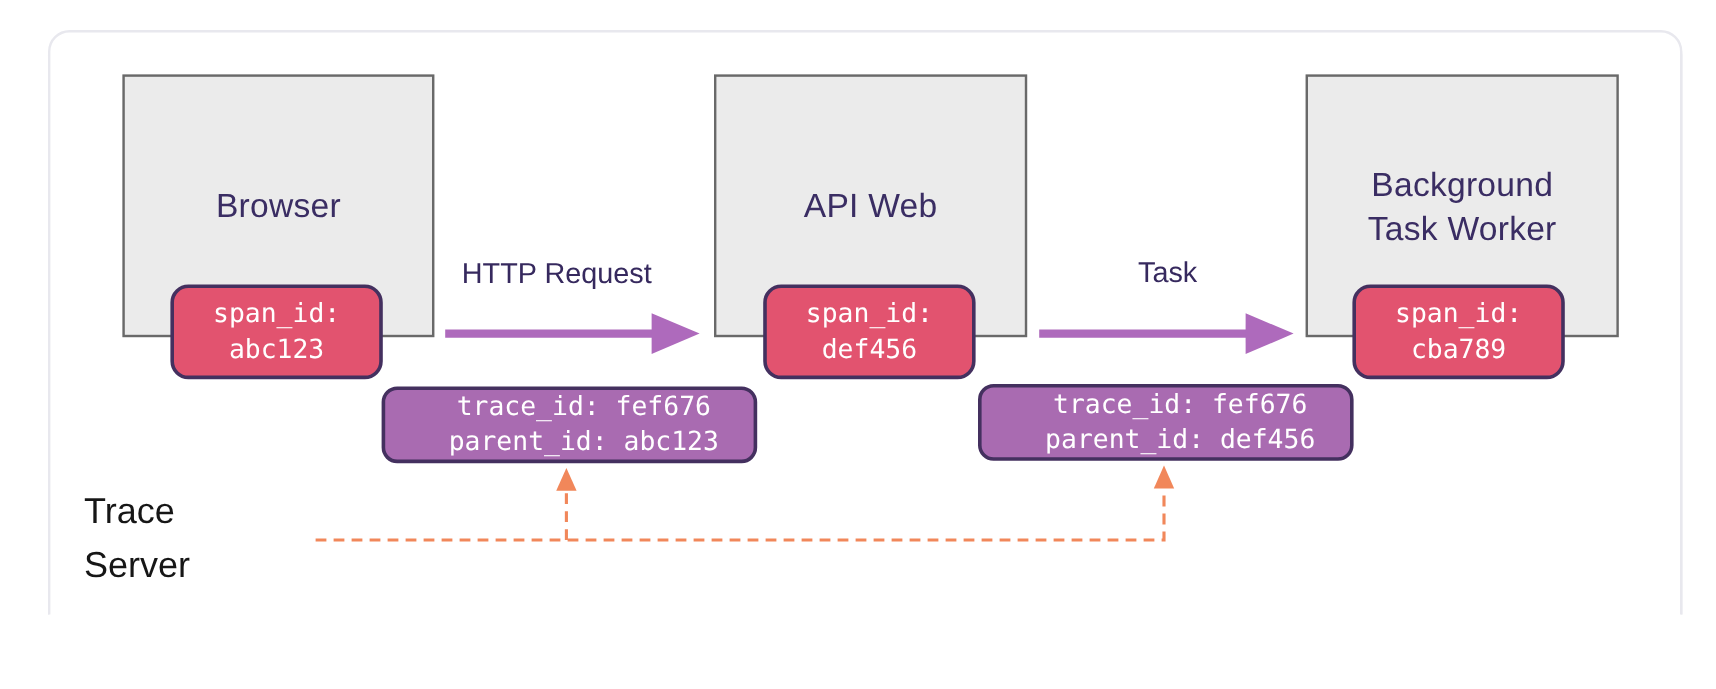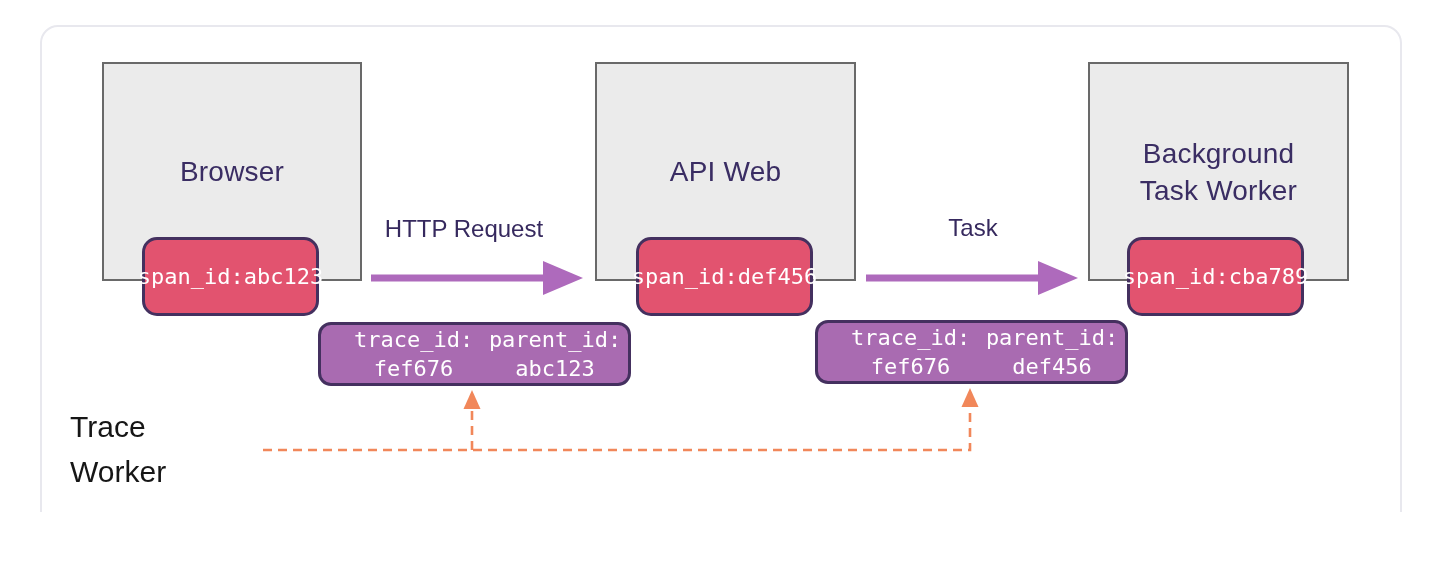--- a/index.html
+++ b/index.html
@@ -53,21 +53,21 @@
     color: #36295e;
     font-size: 24px;
     font-weight: 500;
   }
   #edge-label-0 { left: 354px; top: 215px; }
   #edge-label-1 { left: 863px; top: 214px; }
 
   .badge {
     position: absolute;
     display: flex;
-    flex-direction: row;
+    flex-direction: column;
     align-items: center;
     justify-content: center;
     color: #ffffff;
     font-family: "DejaVu Sans Mono", "Liberation Mono", monospace;
     box-sizing: border-box;
     text-align: center;
   }
   .badge span { display: block; }
   .span-badge {
     background: #e2536f;
@@ -175,16 +175,16 @@
     <span>trace_id: fef676</span>
     <span>parent_id: abc123</span>
   </div>
   <div class="badge ctx-badge" id="ctx-badge-1">
     <span>trace_id: fef676</span>
     <span>parent_id: def456</span>
   </div>
 
   <div class="trace-context-label">
     <span>Trace</span>
-    <span>Worker</span>
+    <span>Server</span>
   </div>
 
 </div>
 
 </body></html>

